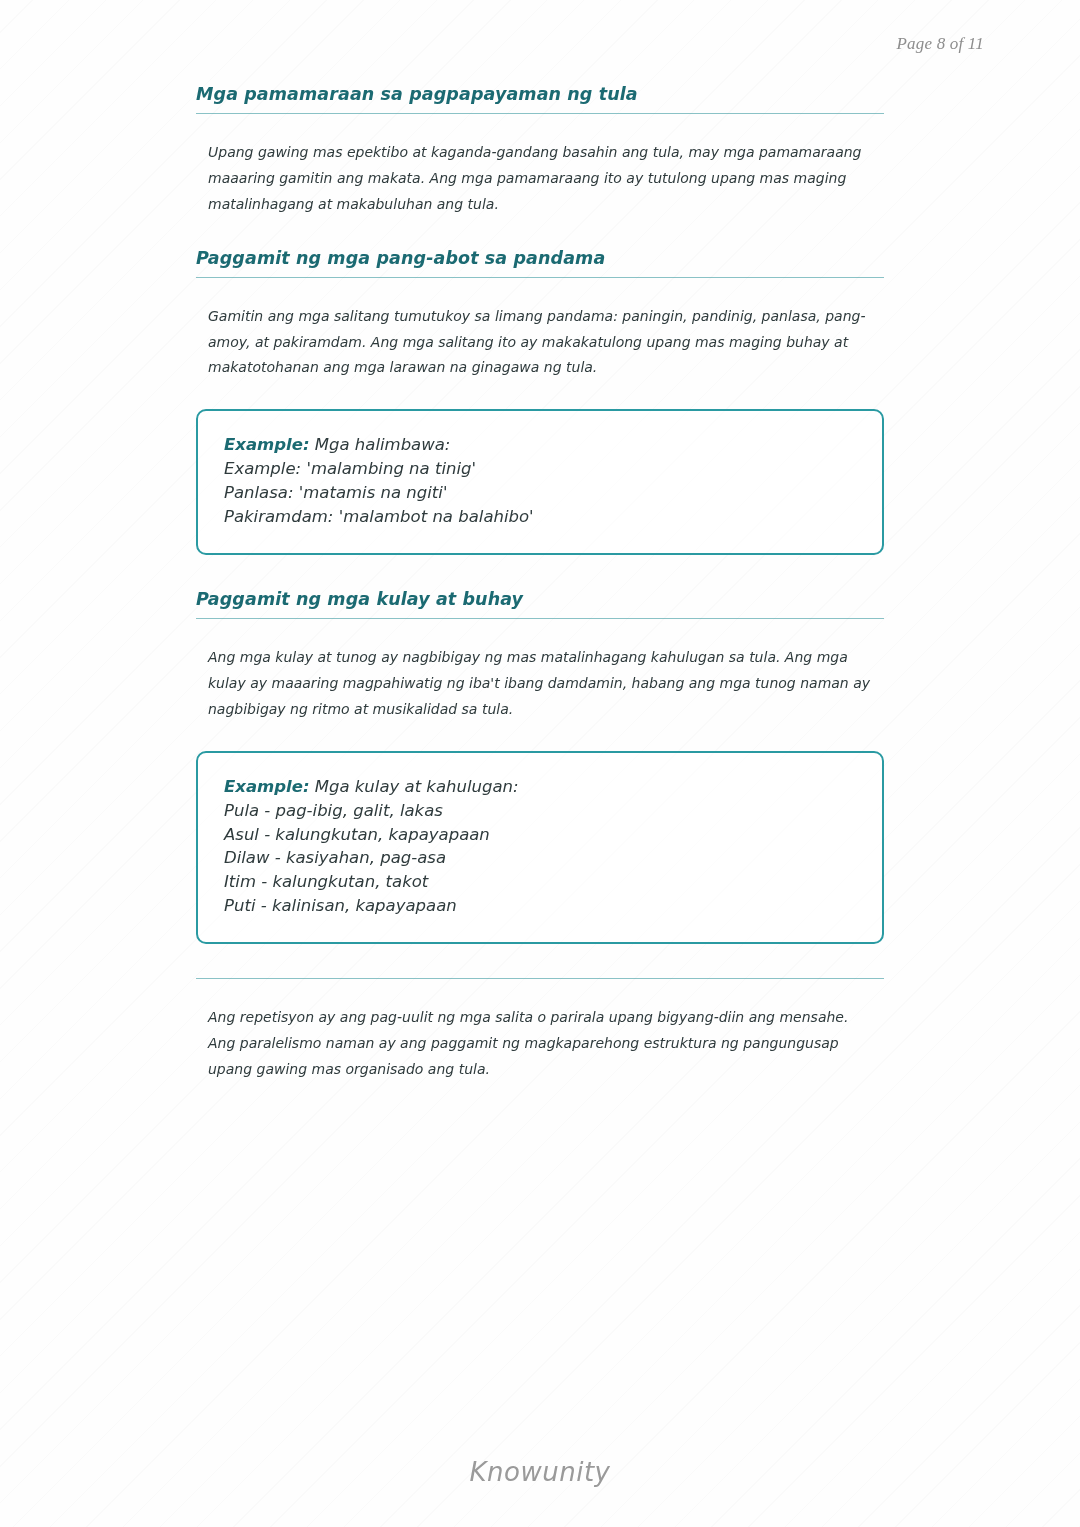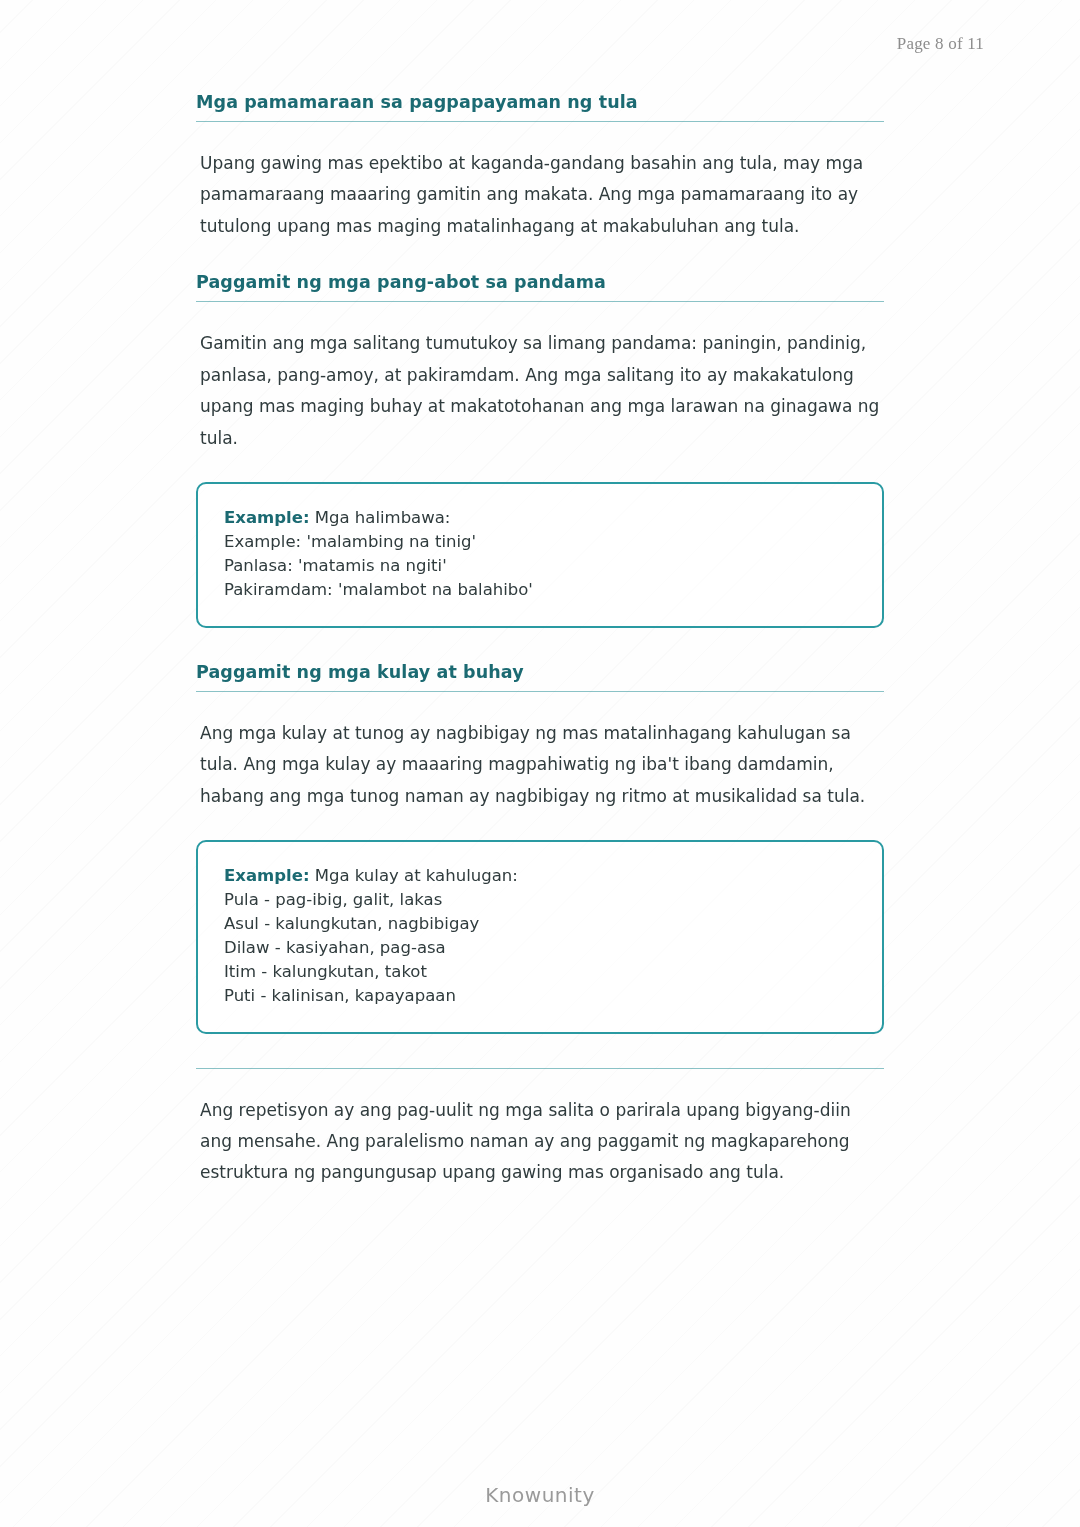--- a/index.html
+++ b/index.html
@@ -19,34 +19,35 @@
     inset: 0;
     background:
       repeating-linear-gradient(
         -45deg,
         rgba(0,0,0,0.015) 0px,
         rgba(0,0,0,0.015) 1px,
         rgba(0,0,0,0) 1px,
         rgba(0,0,0,0) 26px
       ),
       #fefefe;
+    font-style: italic;
   }
   .page-number {
     position: absolute;
     top: 34px;
     right: 96px;
     font-family: "Liberation Serif", serif;
     font-size: 17px;
     color: #8d8d8d;
     letter-spacing: 0.2px;
   }
   .content {
     position: absolute;
     left: 196px;
-    top: 92px;
+    top: 84px;
     width: 688px;
   }
   h2.section-title {
     font-family: "DejaVu Sans", sans-serif;
     font-size: 17.5px;
     font-weight: bold;
     color: #1b6a72;
     margin: 0 0 9px 0;
     letter-spacing: 0.1px;
   }
@@ -54,24 +55,24 @@
     height: 1px;
     background: #2a8f98;
     opacity: 0.55;
     margin-bottom: 26px;
   }
   .section-block {
     margin-bottom: 30px;
   }
   p.body-text {
     font-family: "DejaVu Sans", sans-serif;
-    font-size: 17px;
+    font-size: 14px;
     line-height: 1.85;
     color: #2f3b3d;
-    margin: 4px;
+    margin: 12px;
   }
   .example-box {
     border: 2px solid #2a9aa2;
     border-radius: 10px;
     padding: 22px 15px 24px 26px;
     margin-top: 28px;
     background: rgba(255,255,255,0.55);
   }
   .example-line {
     font-family: "DejaVu Sans", sans-serif;
@@ -83,24 +84,24 @@
     font-weight: bold;
     color: #1b6a72;
   }
   .spacer-top-title {
     margin-top: 34px;
   }
   .footer-brand {
     position: absolute;
     left: 0;
     right: 0;
-    bottom: 20px;
+    bottom: 40px;
     text-align: center;
     font-family: "DejaVu Sans", sans-serif;
-    font-size: 20px;
+    font-size: 26px;
     color: #9a9a9a;
     letter-spacing: 0.5px;
   }
 </style>
 </head>
 <body>
 
 <div class="page">
 
   <div class="page-number">Page 8 of 11</div>
@@ -133,21 +134,21 @@
       <h2 class="section-title">Paggamit ng mga kulay at buhay</h2>
       <div class="rule"></div>
       <p class="body-text">Ang mga kulay at tunog ay nagbibigay ng mas matalinhagang kahulugan sa tula. Ang mga kulay ay maaaring magpahiwatig ng iba't ibang damdamin, habang ang mga tunog naman ay nagbibigay ng ritmo at musikalidad sa tula.</p>
 
       <div class="example-box">
         <div class="example-line">
           <span class="example-label">Example:</span>
           <span>Mga kulay at kahulugan:</span>
         </div>
         <div class="example-line">Pula - pag-ibig, galit, lakas</div>
-        <div class="example-line">Asul - kalungkutan, nagbibigay</div>
+        <div class="example-line">Asul - kalungkutan, kapayapaan</div>
         <div class="example-line">Dilaw - kasiyahan, pag-asa</div>
         <div class="example-line">Itim - kalungkutan, takot</div>
         <div class="example-line">Puti - kalinisan, kapayapaan</div>
       </div>
     </div>
 
     <div class="section-block spacer-top-title">
       <div class="rule"></div>
       <p class="body-text">Ang repetisyon ay ang pag-uulit ng mga salita o parirala upang bigyang-diin ang mensahe. Ang paralelismo naman ay ang paggamit ng magkaparehong estruktura ng pangungusap upang gawing mas organisado ang tula.</p>
     </div>

